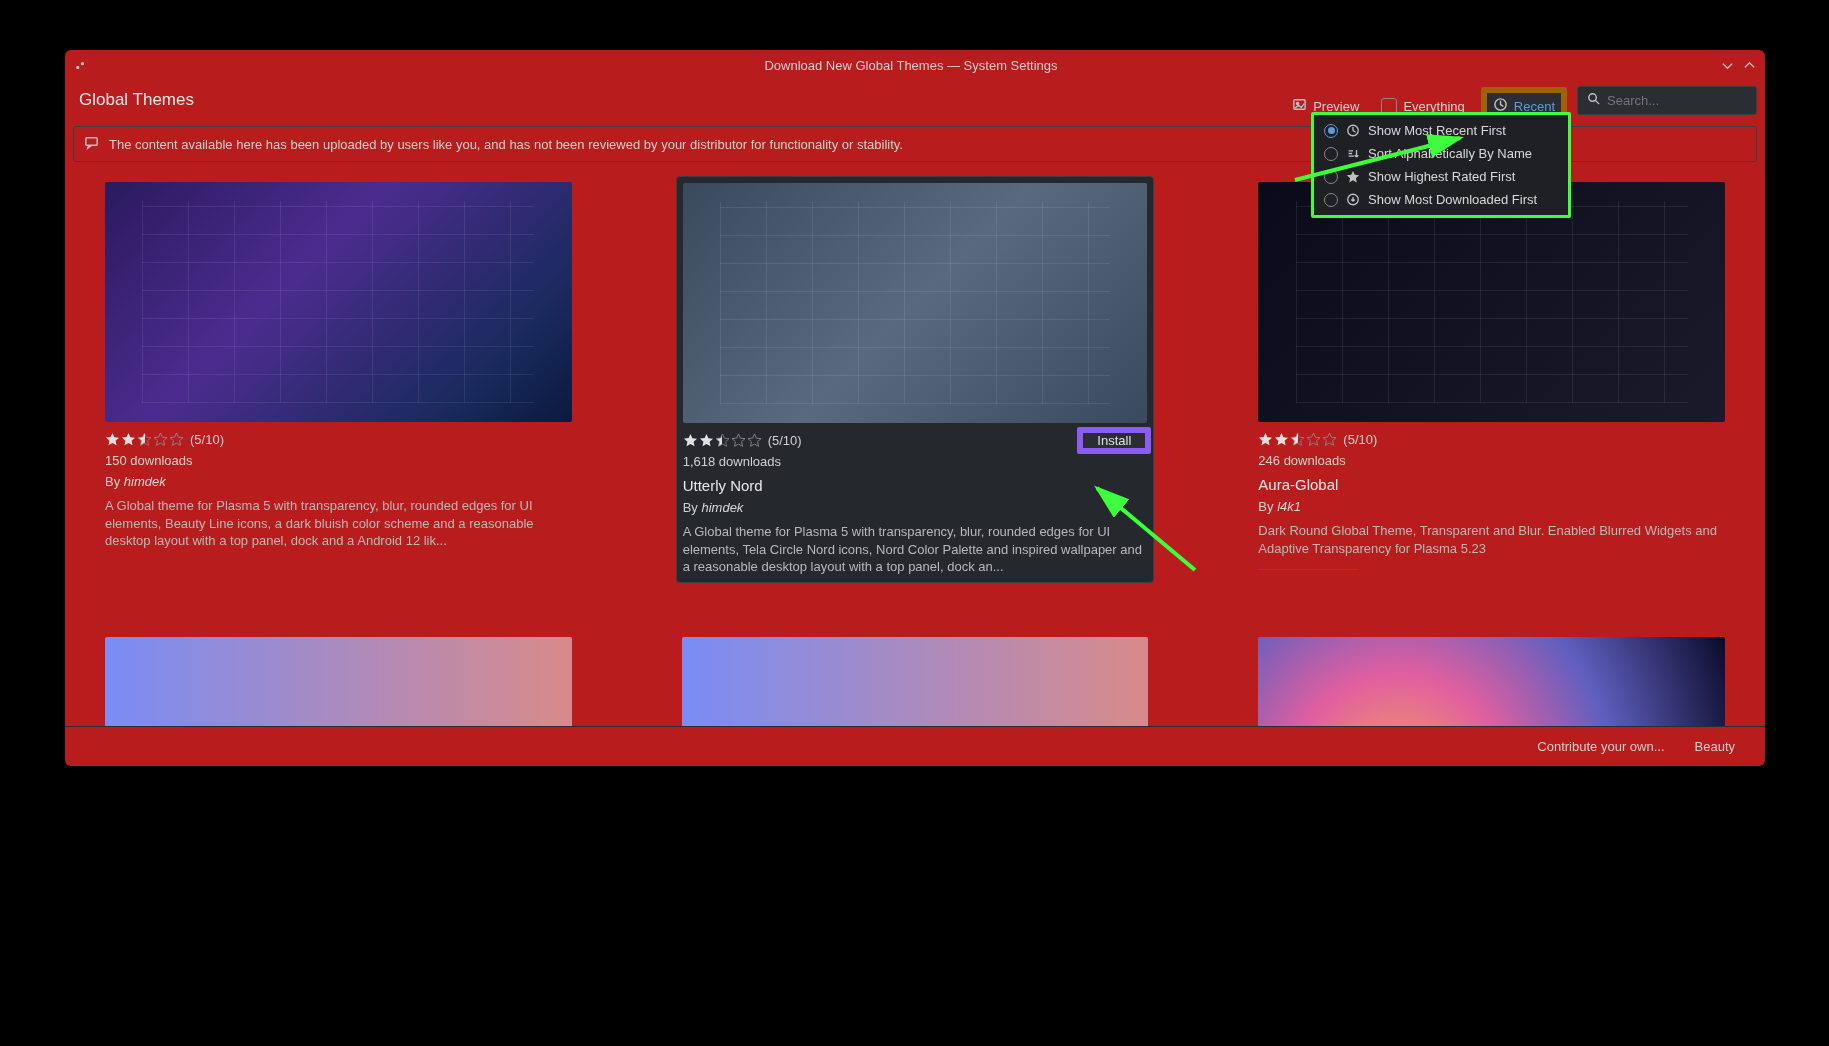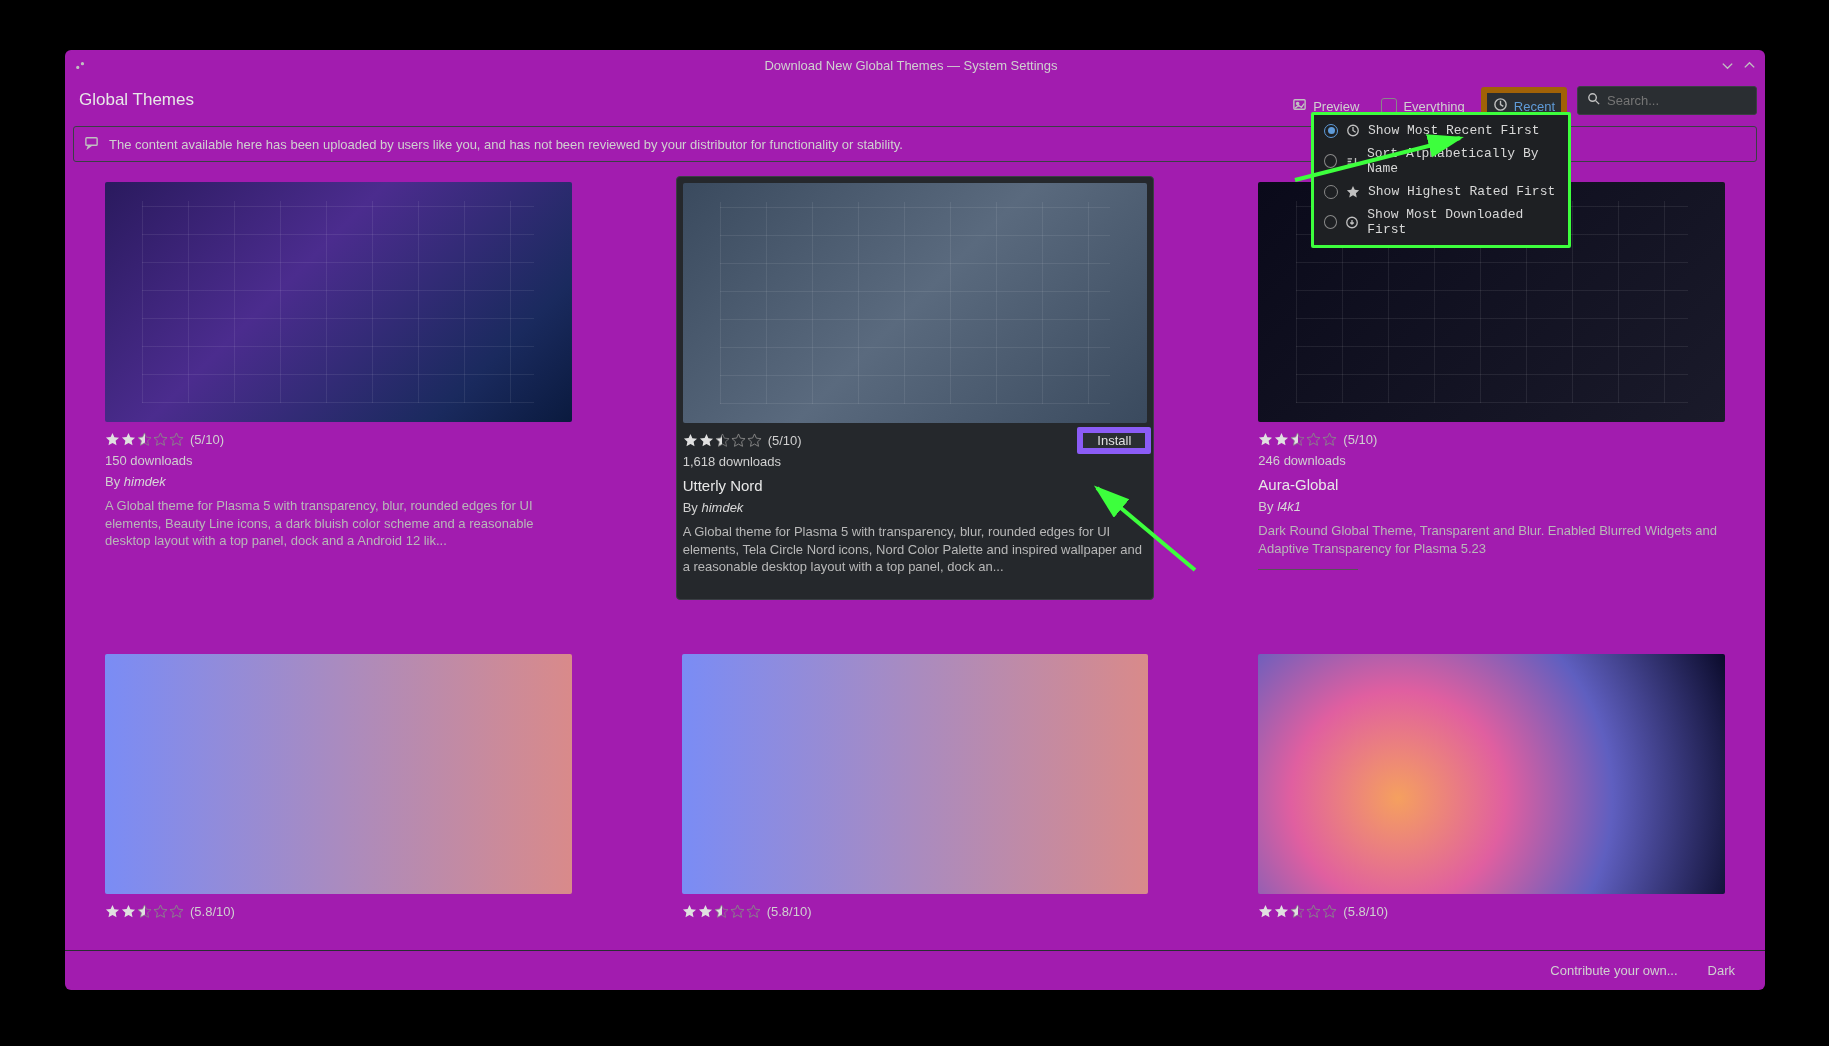--- a/index.html
+++ b/index.html
@@ -10,22 +10,22 @@
       width: 1829px;
       height: 1046px;
       position: relative;
       overflow: hidden;
     }
     .window {
       position: absolute;
       left: 65px;
       top: 50px;
       width: 1700px;
-      height: 940px;
-      background: #a21caf;
+      height: 716px;
+      background: #b91c1c;
       border-radius: 6px;
       display: flex;
       flex-direction: column;
     }
     .titlebar {
       height: 30px;
       display: flex;
       align-items: center;
       padding: 0 8px;
       font-size: 13px;
@@ -133,21 +133,20 @@
       z-index: 100;
     }
     .dd-item {
       display: flex;
       align-items: center;
       gap: 8px;
       padding: 4px 6px;
       font-size: 13px;
       color: #d8d8d8;
       cursor: pointer;
-      font-family: Liberation Mono, monospace;
     }
     .radio { width: 14px; height: 14px; border: 1.5px solid #888; border-radius: 50%; display:flex; align-items:center; justify-content:center; }
     .radio.checked { border-color: #5f9bd9; }
     .radio.checked::after { content:''; width:7px; height:7px; background:#5f9bd9; border-radius:50%; }
     .dd-icon { width:14px; height:14px; display:flex; align-items:center; justify-content:center; }
     .footer {
       height: 40px;
       border-top: 1px solid #2a2e32;
       display: flex;
       align-items: center;
@@ -489,21 +488,21 @@
               </svg>
             </span>
           </span>
         <span class="rating-text">(5.8/10)</span>
       </div>
     </div>
   </div>
 
   <div class="footer">
     <span>Contribute your own...</span>
-    <span>Dark</span>
+    <span>Beauty</span>
   </div>
 
   <div class="dropdown">
     <div class="dd-item">
       <span class="radio checked"></span>
       <span class="dd-icon">
           <svg class="icon-svg" viewBox="0 0 16 16">
             <circle cx="8" cy="8" r="6"></circle>
             <path d="M8 4v4l3 2"></path>
           </svg>

